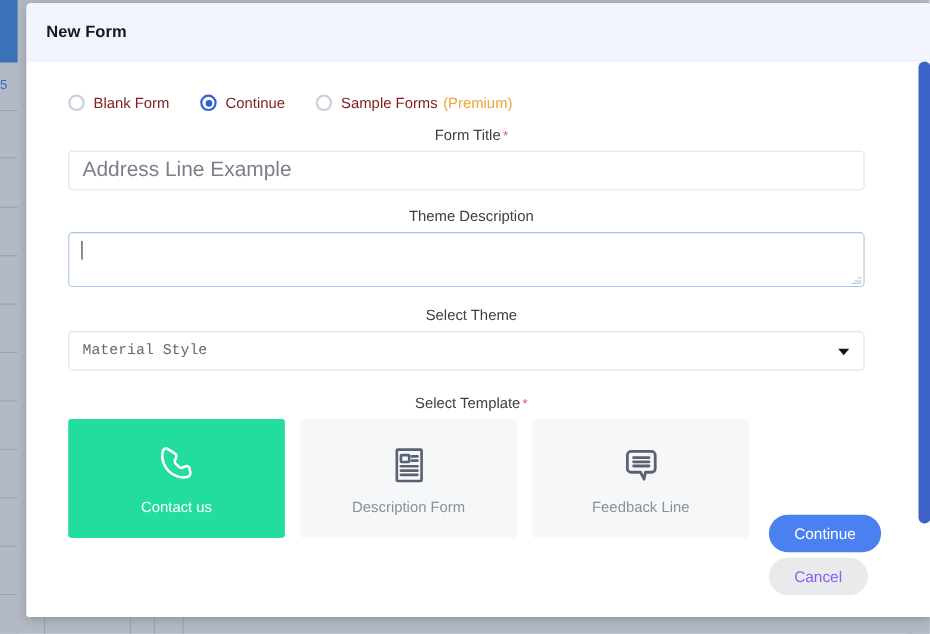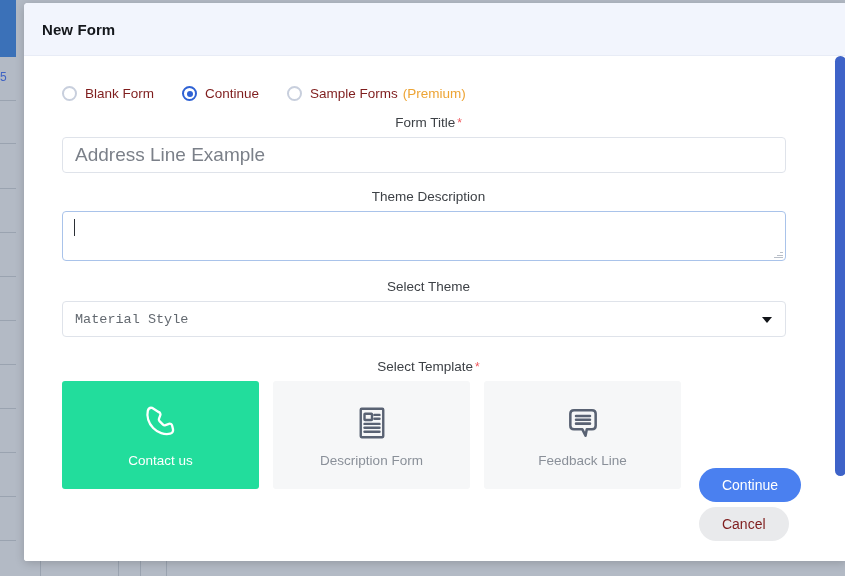--- a/index.html
+++ b/index.html
@@ -305,21 +305,21 @@
     border: none;
     border-radius: 18px;
     height: 34px;
     padding: 0 23px;
     font-size: 14px;
     font-family: "Liberation Sans", sans-serif;
     cursor: pointer;
   }
   #cancel-button {
     background: #e9eaec;
-    color: #7f1d1d;
+    color: #8b5cf6;
     border: none;
     border-radius: 18px;
     height: 34px;
     padding: 0 23px;
     font-size: 14px;
     font-family: "Liberation Sans", sans-serif;
     cursor: pointer;
   }
 </style>
 </head>

